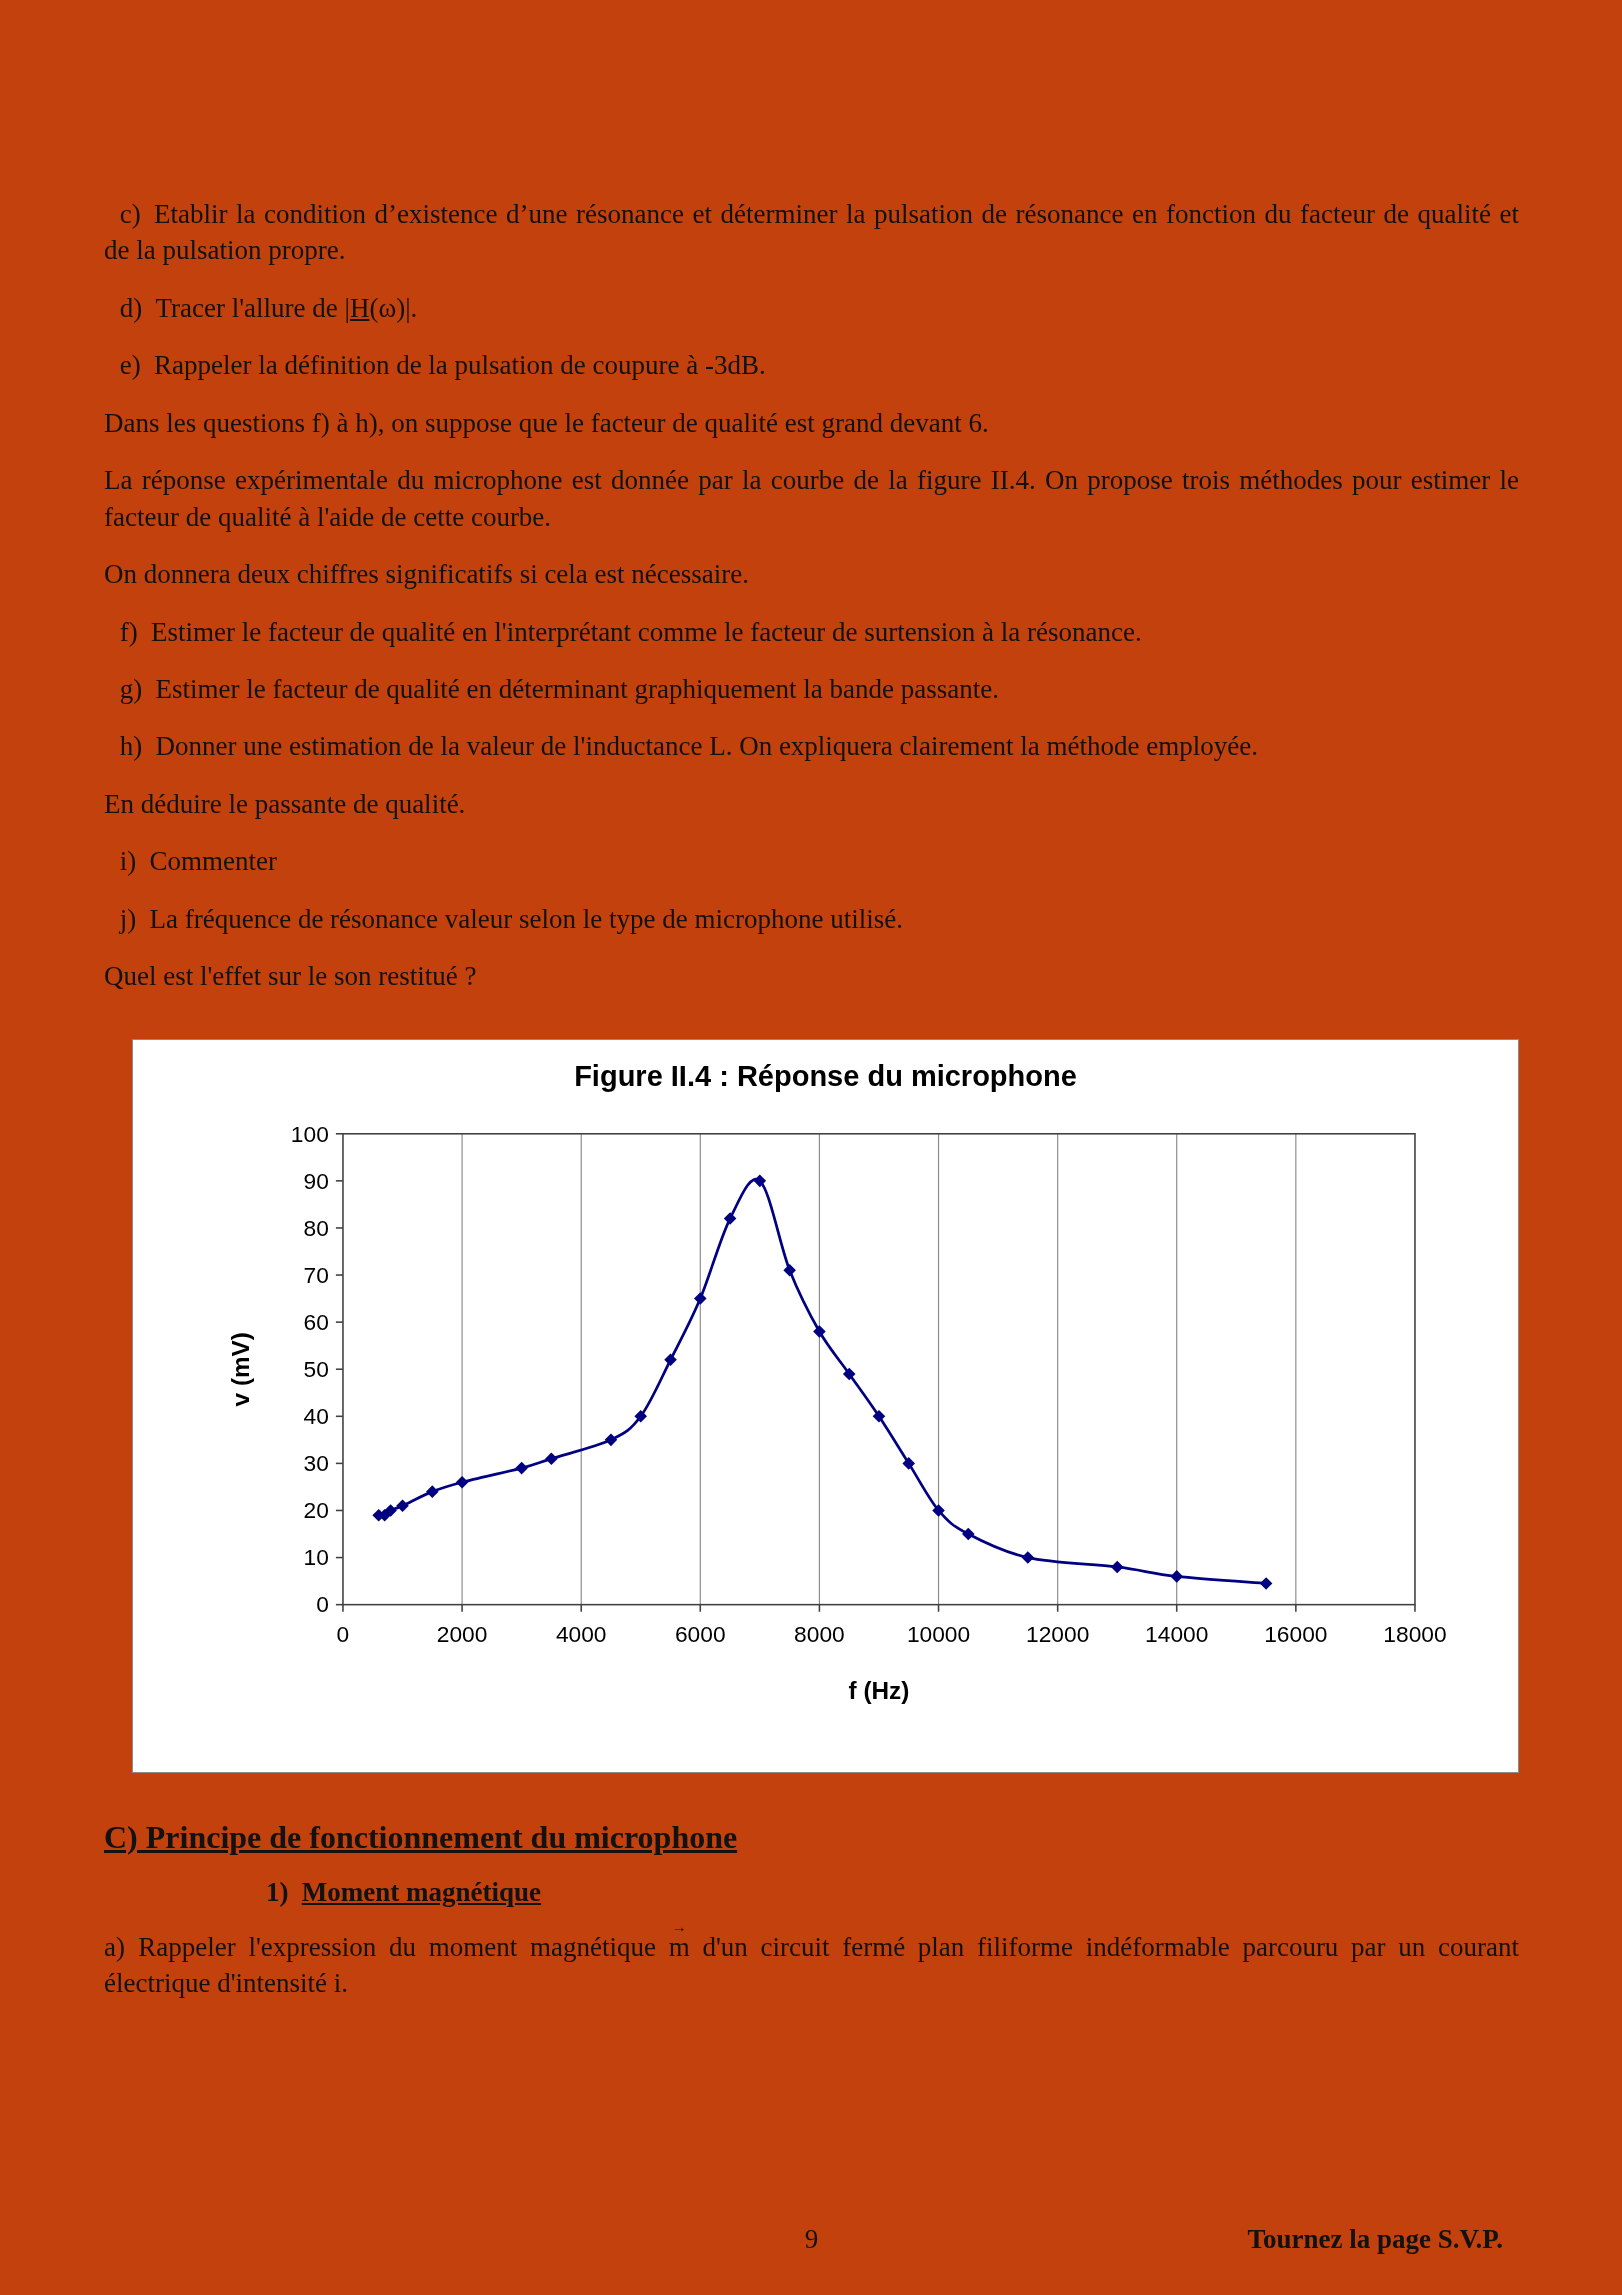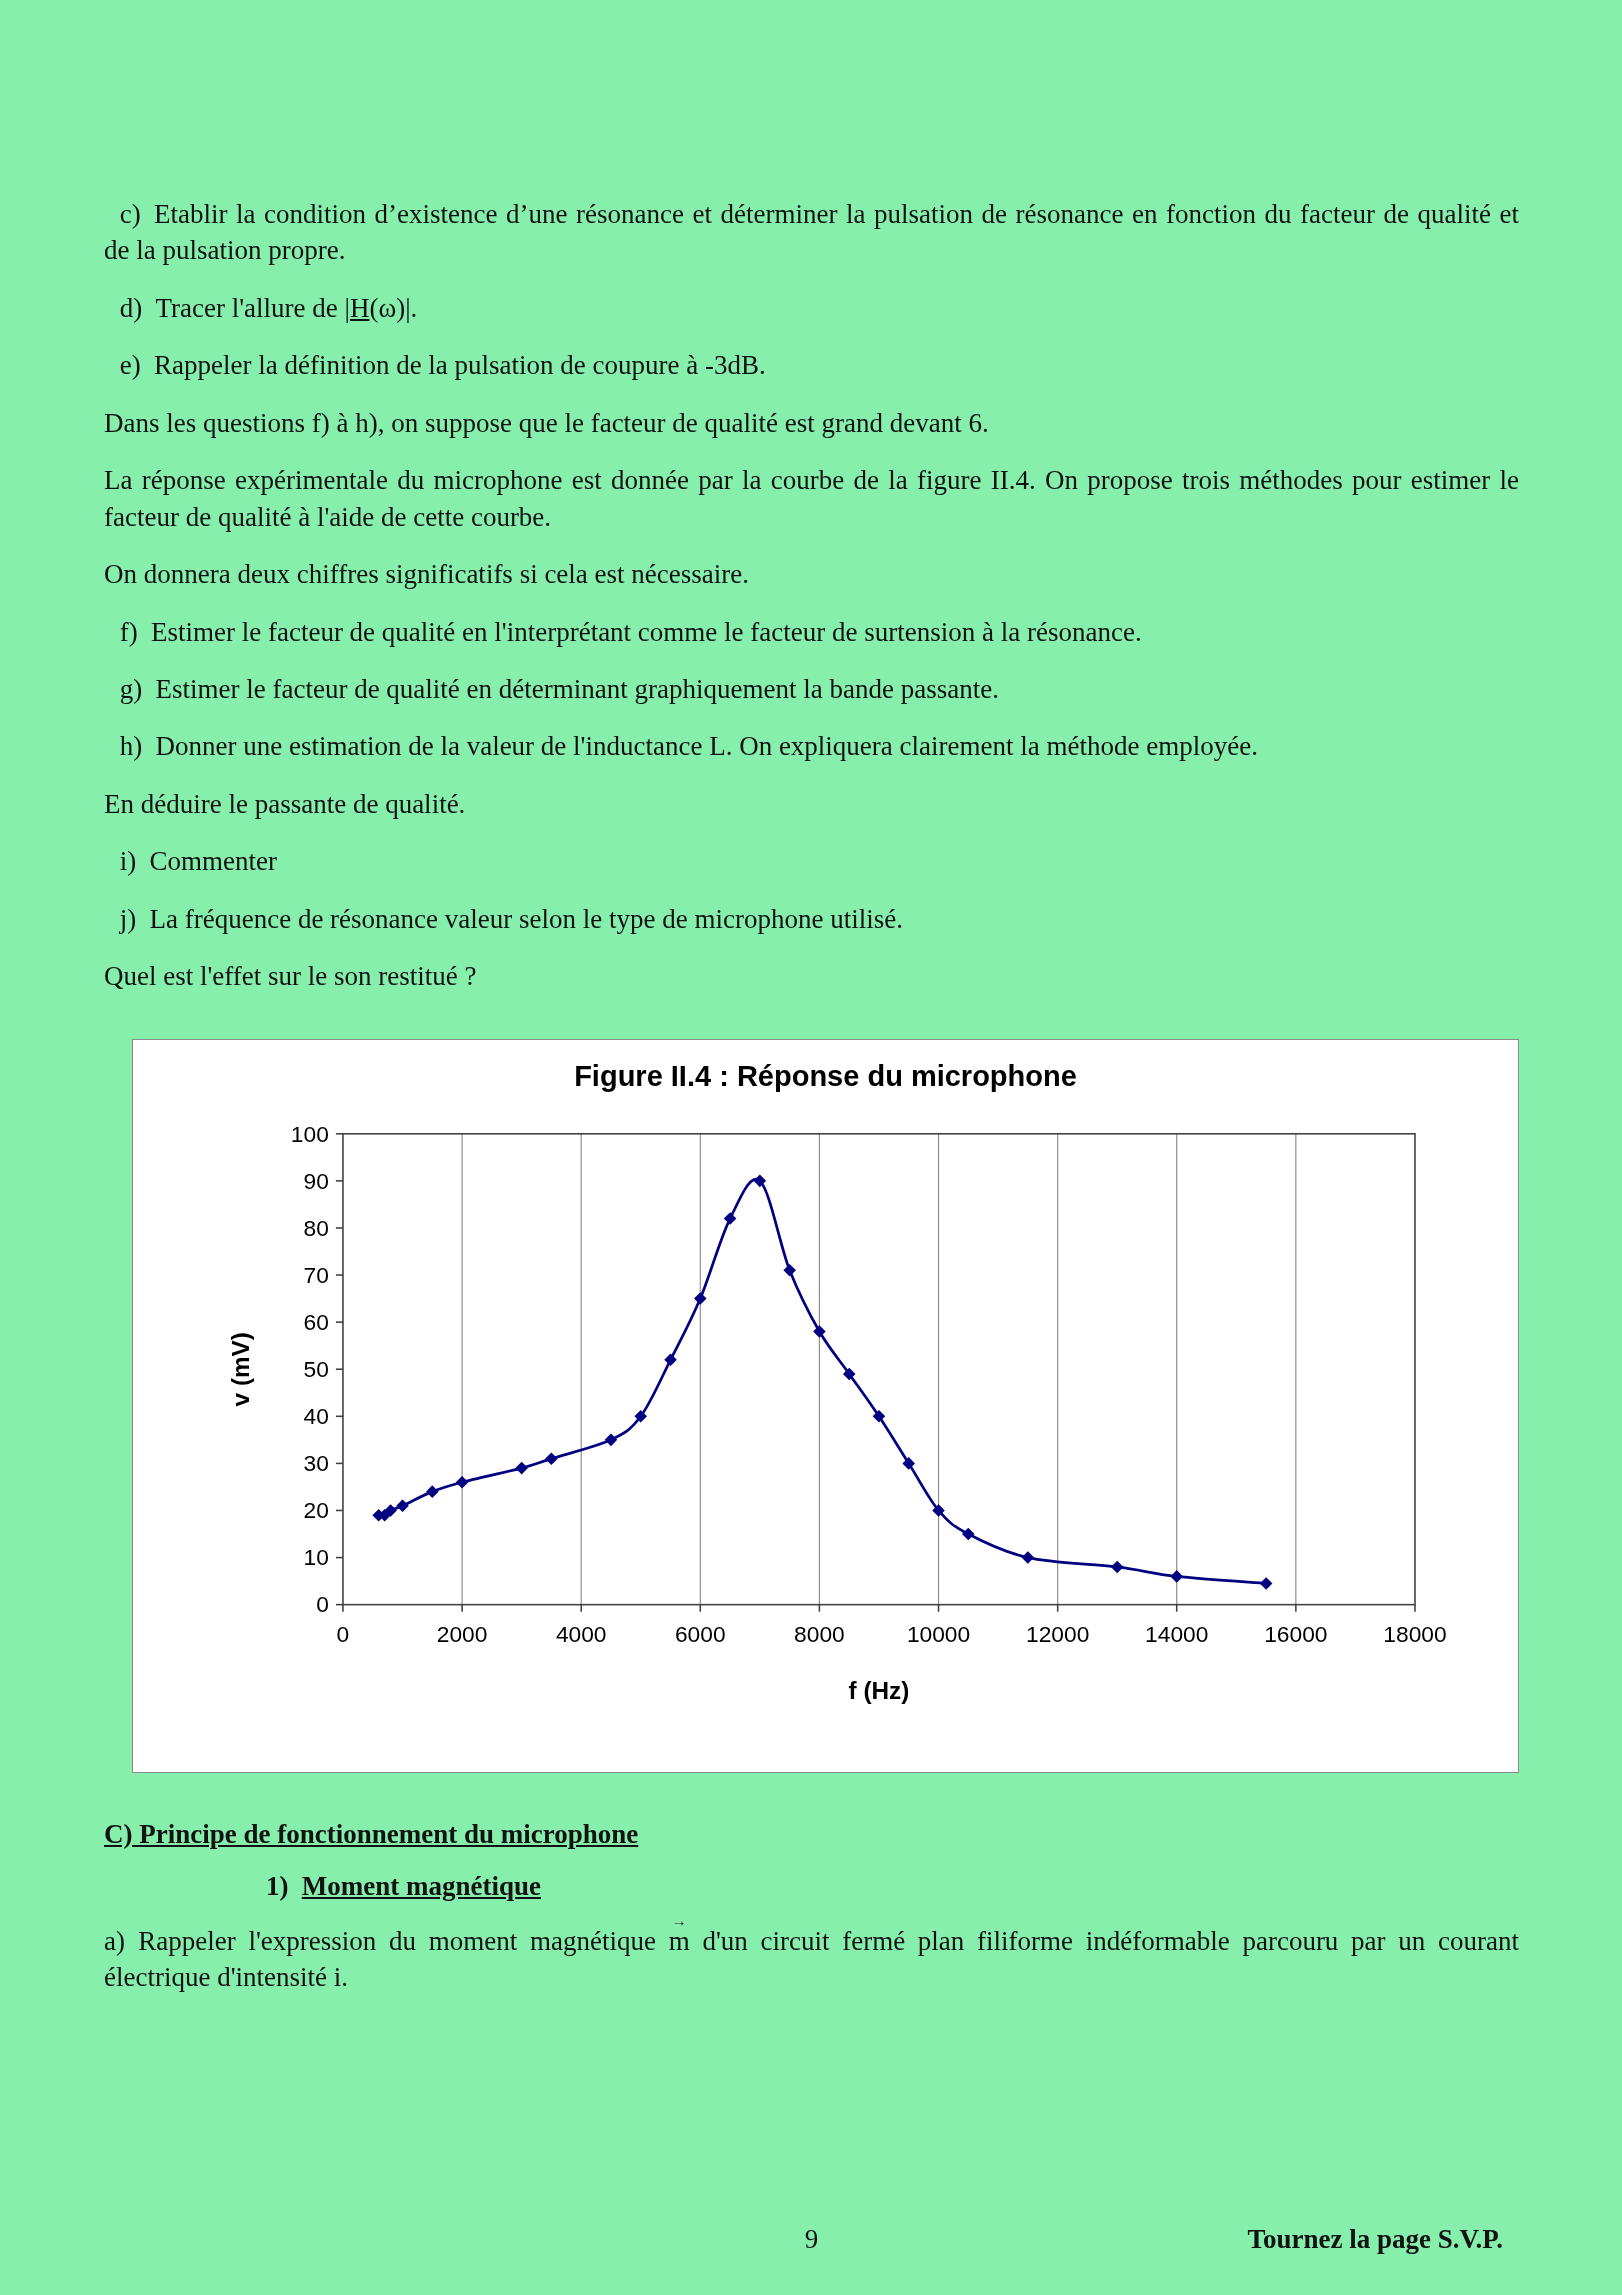--- a/index.html
+++ b/index.html
@@ -1,32 +1,32 @@
 <!DOCTYPE html>
 <html style="font-size:12.6px"><head>
 <meta charset="utf-8">
 <style>
   html, body { margin: 0; padding: 0; background: #ffffff; }
   .page {
     position: relative;
     width: 1623px;
     height: 2295px;
-    background: #86efac;
+    background: #c2410c;
     font-family: "Liberation Serif", serif;
     font-size: 27px;
     color: #121212;
     overflow: hidden;
   }
   .content { padding: 196px 104px 0 104px; }
   p.para { margin: 0 0 21px 0; line-height: 1.35; }
   .indent { text-indent: 15.7px; }
   .justify { text-align: justify; }
   .q-label { margin-right: 13.3px; }
   .ul { text-decoration: underline; }
-  .sec-heading { margin: 46px 0 21px 0; font-weight: bold; font-size: 27px; }
+  .sec-heading { margin: 46px 0 21px 0; font-weight: bold; font-size: 32px; }
   .sub-heading { margin: 3.1px 0 21px 162px; font-weight: bold; }
   .vec { position: relative; display: inline-block; }
   .vec-arrow {
     position: absolute; left: 50%; transform: translateX(-50%);
     top: -0.58em; font-size: 0.55em; line-height: 1;
   }
   .figure {
     margin-top: 44px;
     border: 1.6px solid #8c8c8c;
     height: 734px;

